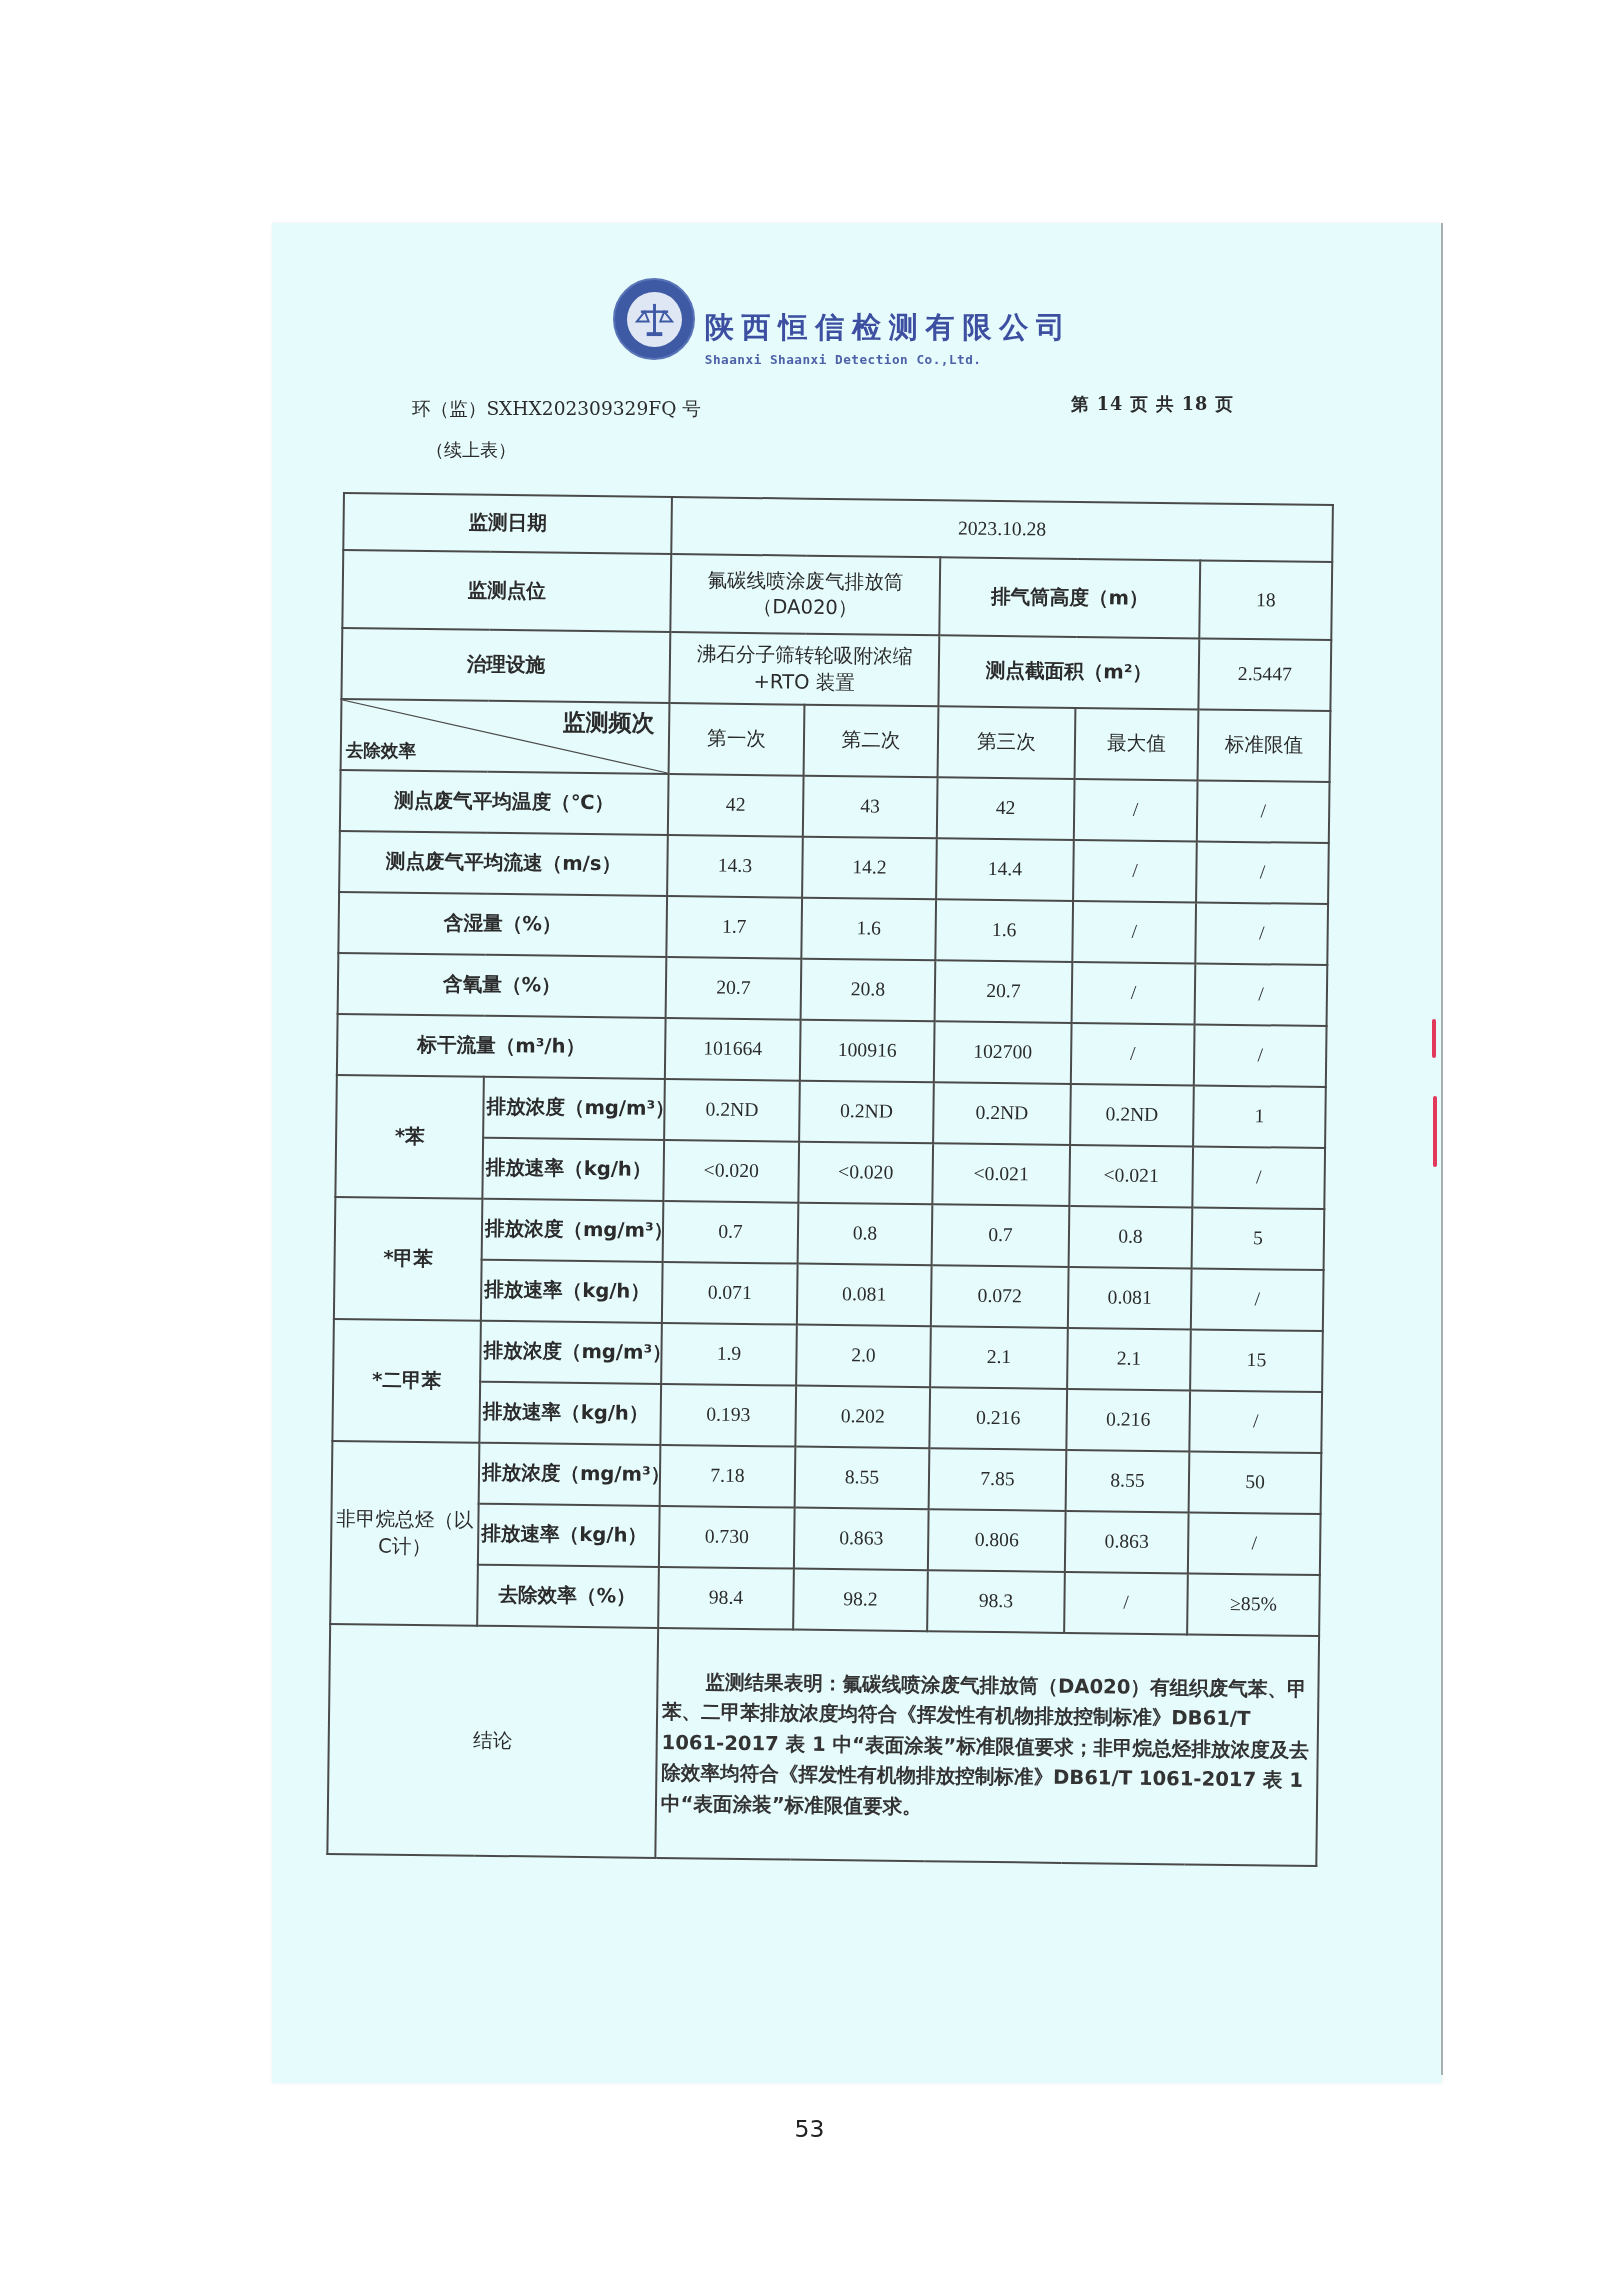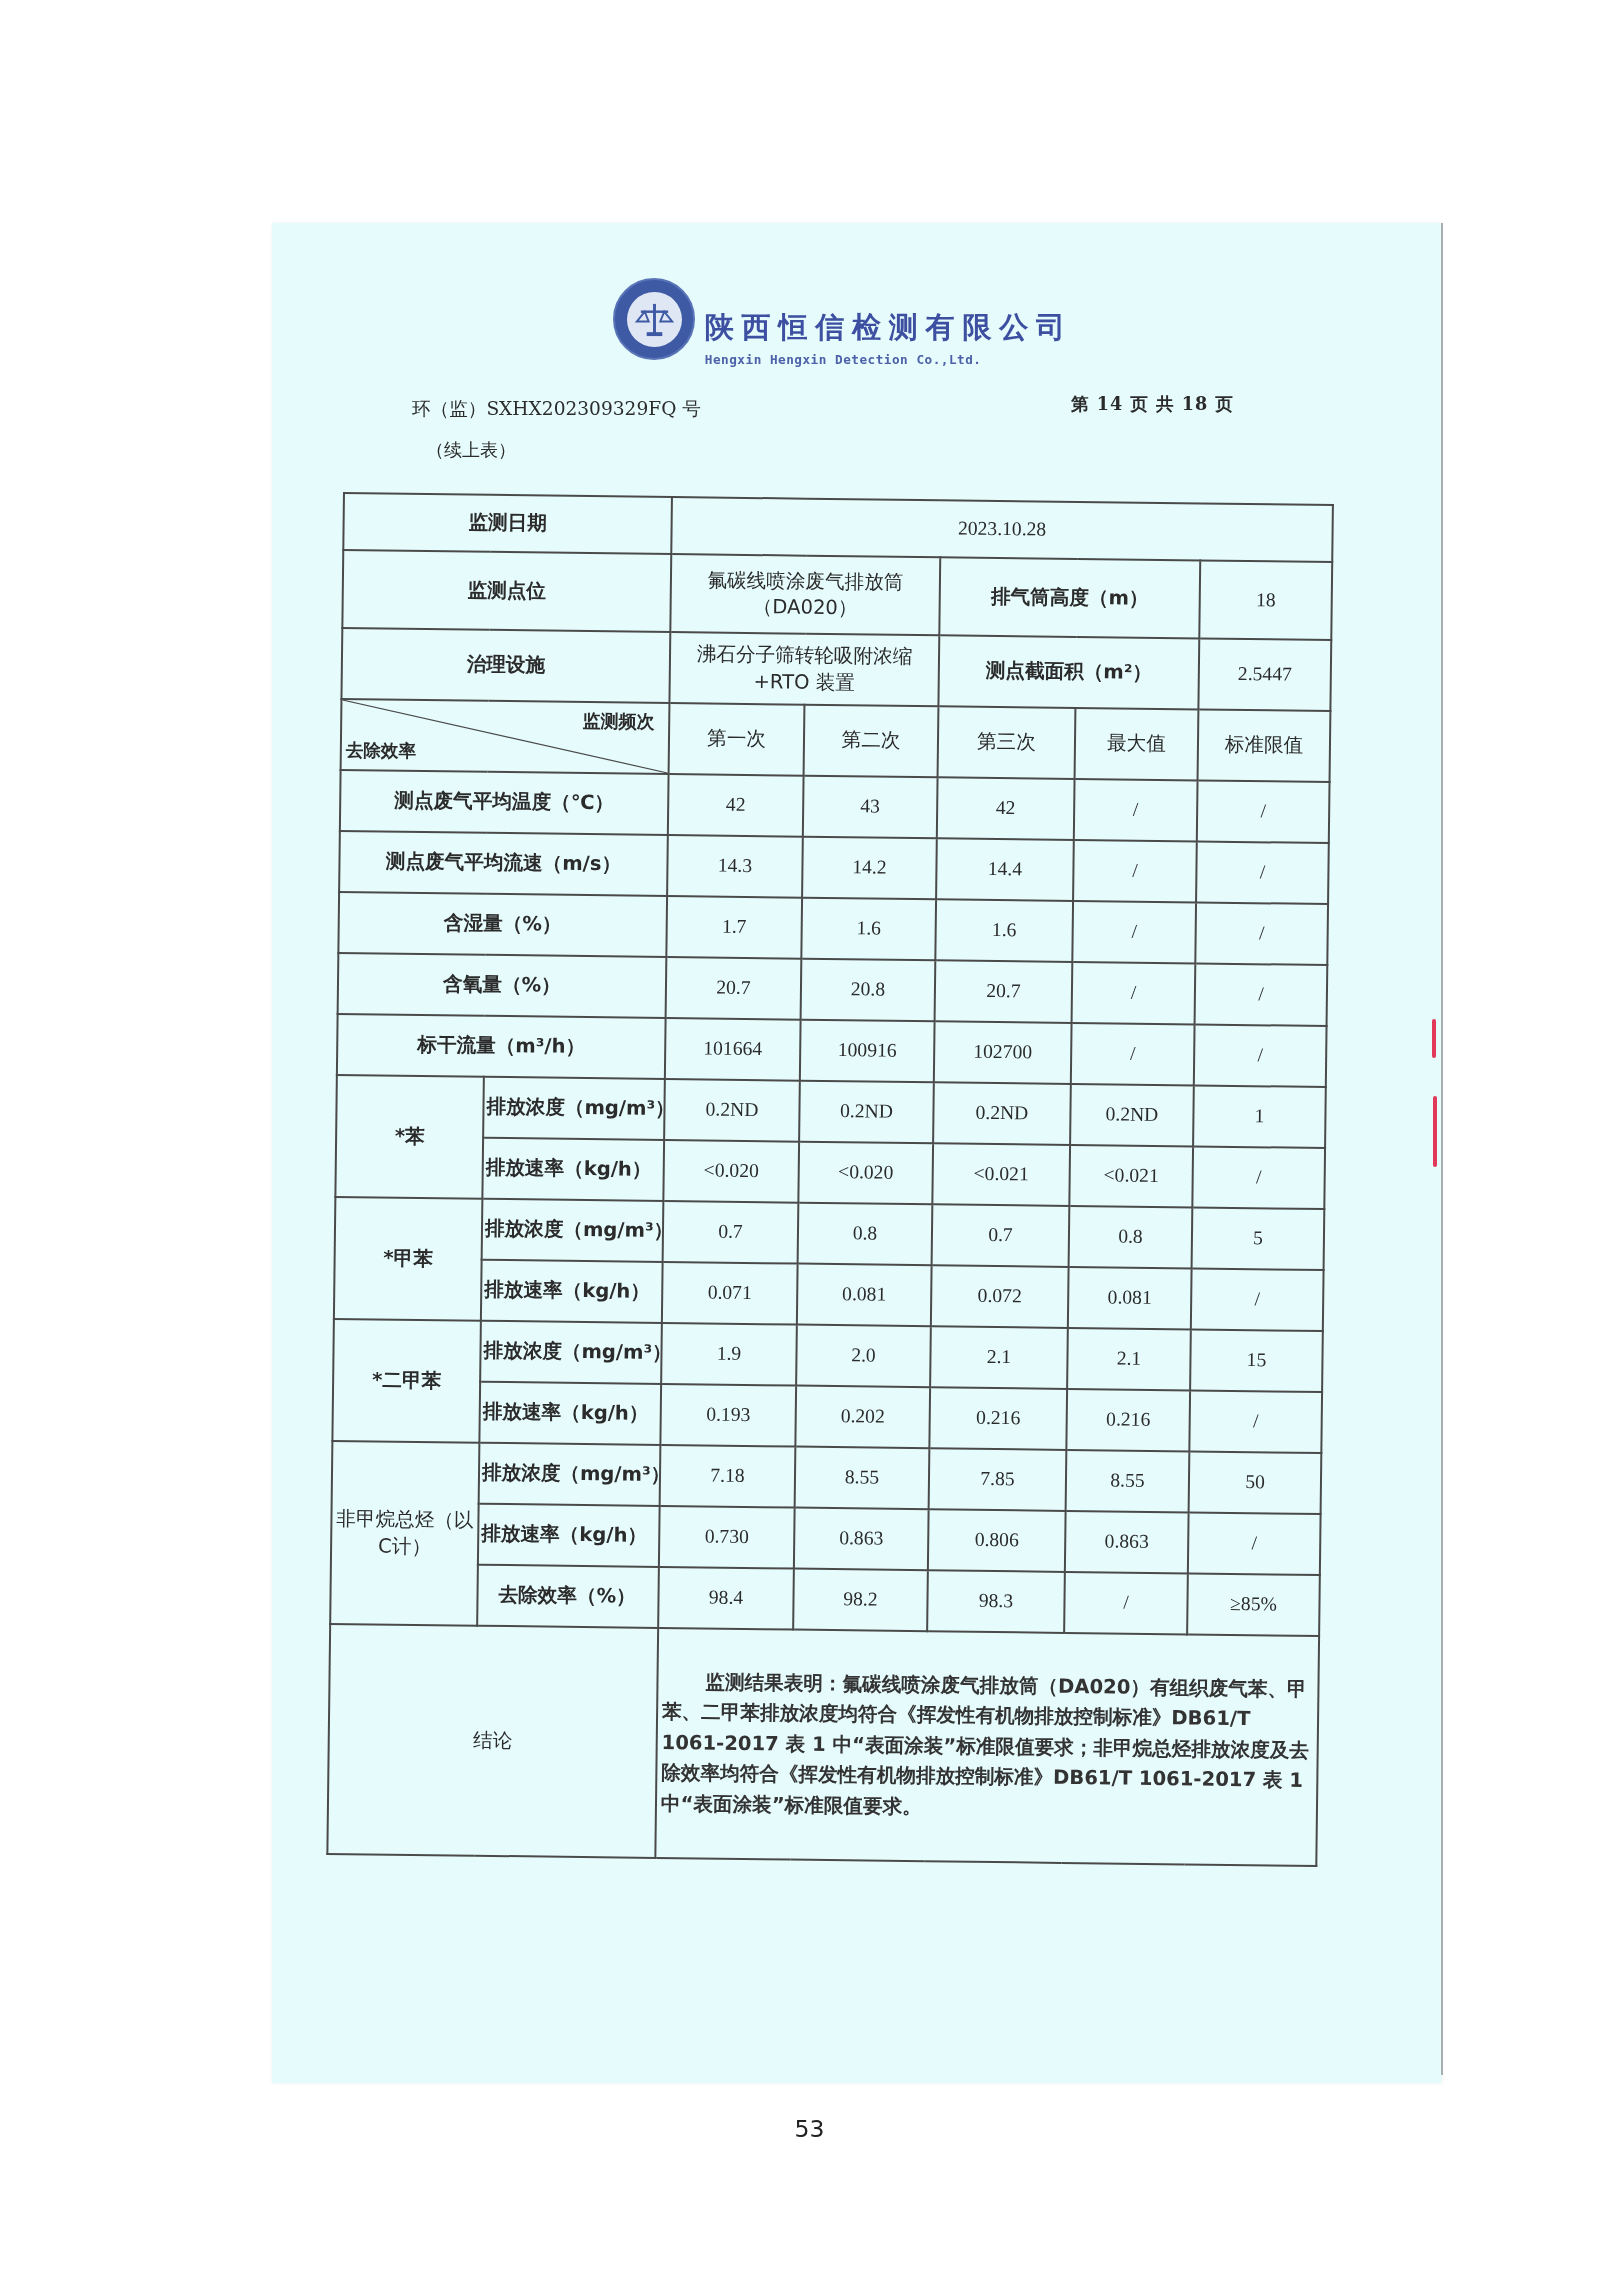--- a/index.html
+++ b/index.html
@@ -50,21 +50,21 @@
   table.report td {
     border: 2px solid #4a4a4a; text-align: center; vertical-align: middle;
     font-size: 19.6px; padding: 0 3.9px; line-height: 1.35;
   }
   .hdr-bold { font-weight: bold; font-family: "DejaVu Sans", sans-serif; font-size: 18.6px; }
   .cell-label { font-family: "DejaVu Sans", sans-serif; font-size: 17.6px; font-weight: bold; }
   .sub-label { text-align: left !important; font-family: "DejaVu Sans", sans-serif; font-size: 17.6px; font-weight: bold; white-space: nowrap; padding-left: 2px !important; }
   .val { font-family: "Liberation Serif", serif; font-size: 20.6px; }
   .diag { position: relative; }
   .diag svg { position: absolute; left: 0; top: 0; width: 100%; height: 100%; }
-  .diag .tr { position: absolute; right: 13.7px; top: 5.9px; font-family: Liberation Sans, sans-serif; font-weight: bold; font-size: 18px; }
+  .diag .tr { position: absolute; right: 13.7px; top: 5.9px; font-family: Liberation Mono, monospace; font-weight: bold; font-size: 23px; }
   .diag .bl { position: absolute; left: 3.9px; bottom: 5.9px; font-family: "DejaVu Sans", sans-serif; font-weight: bold; font-size: 17.6px; }
   .conclusion-text {
     text-align: left !important; font-family: "DejaVu Sans", sans-serif; font-size: 18.6px;
     font-weight: bold; line-height: 1.55 !important; padding: 9.8px 3.9px !important; color: #333;
   }
   .conclusion-text .indent { display: inline-block; width: 43px; }
 
   .page-number { position: absolute; left: 0; width: 100%; top: 2115px; text-align: center; font-family: "DejaVu Sans", sans-serif; font-size: 23.5px; color: #222; }
 </style>
 </head>
@@ -82,21 +82,21 @@
         <line x1="20" y1="4" x2="20" y2="34" stroke="#3e5aa4" stroke-width="3"></line>
         <line x1="6" y1="12" x2="34" y2="12" stroke="#3e5aa4" stroke-width="2.5"></line>
         <path d="M2 22 L10 12 L14 22 Z" fill="none" stroke="#3e5aa4" stroke-width="2"></path>
         <path d="M26 22 L30 12 L38 22 Z" fill="none" stroke="#3e5aa4" stroke-width="2"></path>
         <rect x="12" y="33" width="16" height="4" fill="#3e5aa4"></rect>
       </svg>
     </div>
   </div>
   <div class="logo-text">
     <div class="logo-cn">陕西恒信检测有限公司</div>
-    <div class="logo-en">Hengxin Hengxin Detection Co.,Ltd.</div>
+    <div class="logo-en">Shaanxi Shaanxi Detection Co.,Ltd.</div>
   </div>
 </div>
 
 <div class="report-no">环（监）SXHX202309329FQ 号</div>
 <div class="page-info">第 14 页 共 18 页</div>
 <div class="cont-label">（续上表）</div>
 
 <table class="report">
   <colgroup>
     <col style="width:147px">

